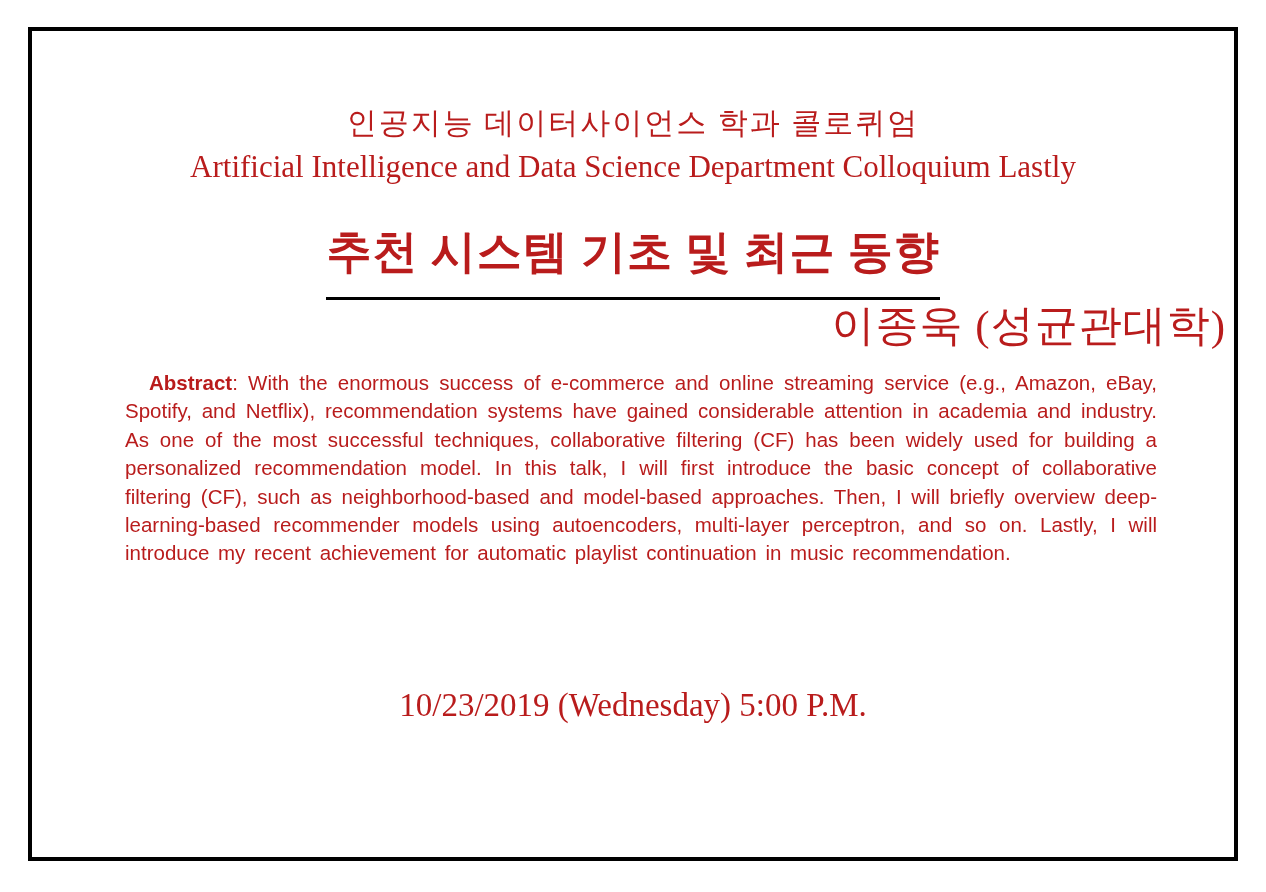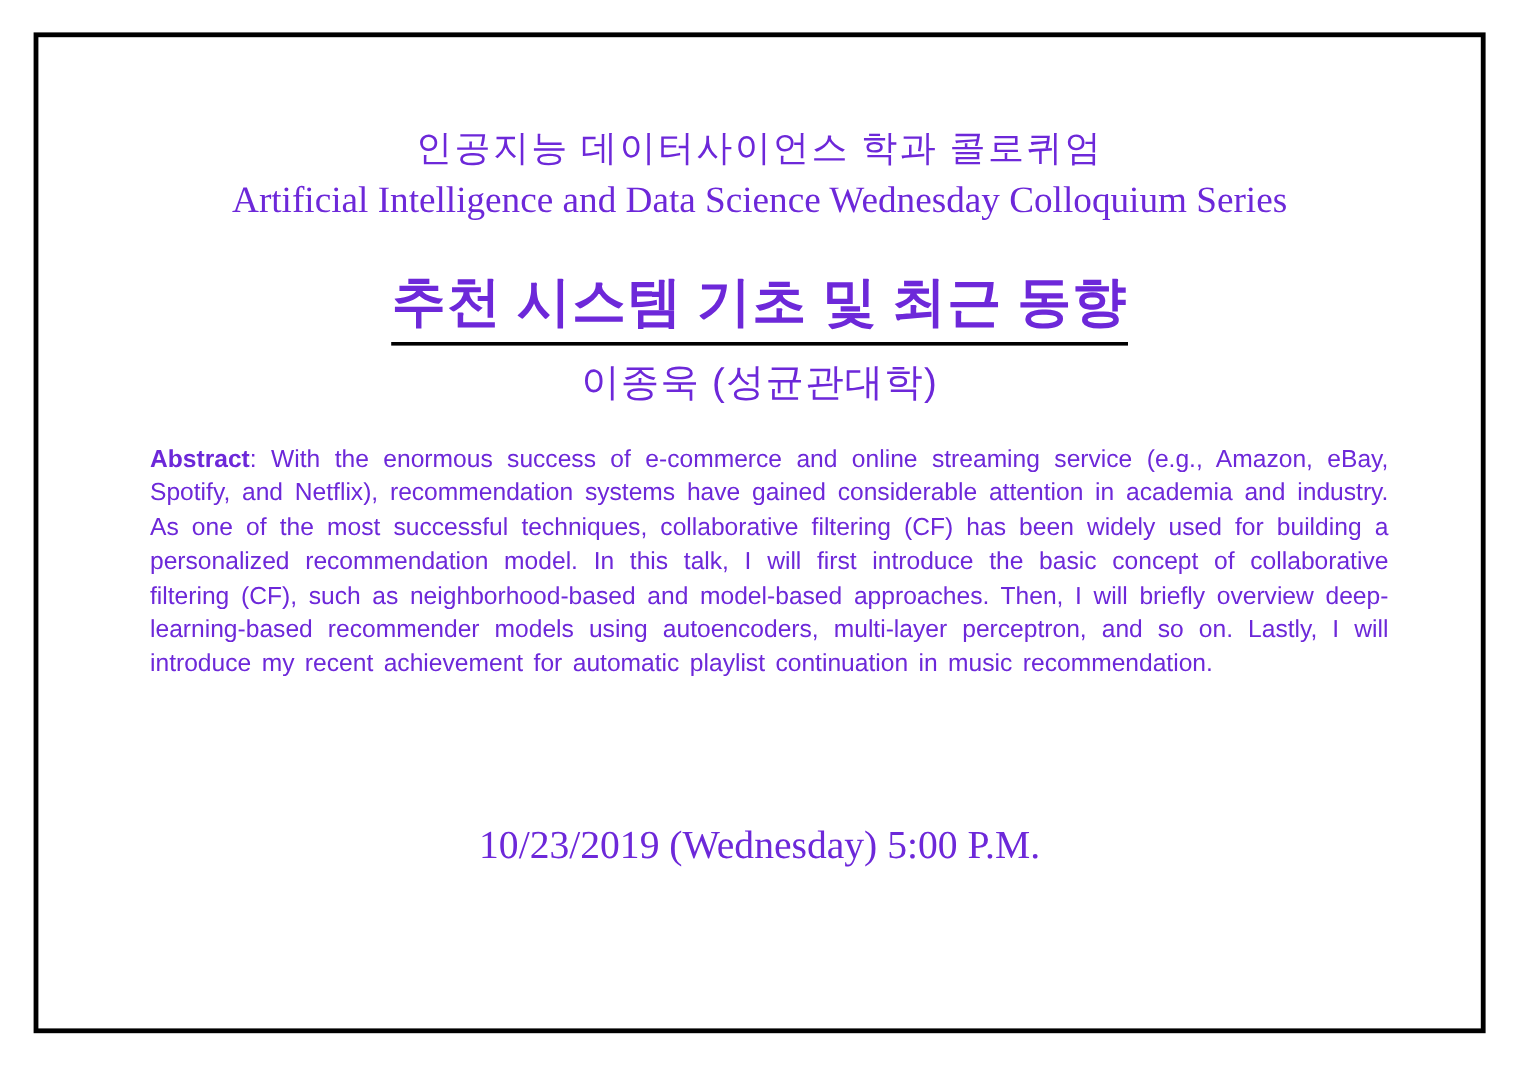--- a/index.html
+++ b/index.html
@@ -5,21 +5,21 @@
   html, body {
     margin: 0;
     padding: 0;
     background: #ffffff;
   }
   .page {
     position: relative;
     width: 1266px;
     height: 892px;
     background: #ffffff;
-    color: #6d28d9;
+    color: #b91c1c;
     overflow: hidden;
   }
   .frame {
     position: absolute;
     left: 28px;
     top: 27px;
     width: 1202px;
     height: 826px;
     border: 4px solid #000000;
   }
@@ -43,42 +43,44 @@
   .talk-title {
     top: 222px;
     font-family: "Liberation Serif", "DejaVu Serif", serif;
     font-size: 45px;
     font-weight: bold;
     letter-spacing: 1px;
   }
   .talk-title .underline {
     display: inline-block;
     border-bottom: 3px solid #000000;
-    padding-bottom: 3px;
+    padding-bottom: 15px;
   }
   .speaker {
     top: 297px;
-    font-family: Liberation Sans, sans-serif;
-    font-size: 32px;
+    font-family: Liberation Serif, serif;
+    font-size: 43px;
     letter-spacing: 1px;
+    text-align: right;
   }
   .abstract {
     position: absolute;
     left: 125px;
     top: 369px;
     width: 1032px;
     margin: 0;
     font-family: "Liberation Sans", "DejaVu Sans", sans-serif;
     font-size: 20.5px;
     line-height: 28.4px;
     text-align: justify;
     word-spacing: 3px;
   }
   .abstract b {
     font-weight: bold;
+    margin-left: 24px;
   }
   .datetime {
     top: 687px;
     font-family: "Liberation Serif", "DejaVu Serif", serif;
     font-size: 33px;
     text-align: center;
   }
   .location {
     top: 730px;
     font-family: "Liberation Serif", "DejaVu Serif", serif;
@@ -86,21 +88,21 @@
   }
 </style>
 </head>
 <body>
 
 <div class="page">
   <div class="frame"></div>
 
   <div class="centered series-ko">인공지능 데이터사이언스 학과 콜로퀴엄</div>
 
-  <div class="centered series-en">Artificial Intelligence and Data Science Wednesday Colloquium Series</div>
+  <div class="centered series-en">Artificial Intelligence and Data Science Department Colloquium Lastly</div>
 
   <div class="centered talk-title">
     <span class="underline">추천 시스템 기초 및 최근 동향</span>
   </div>
 
   <div class="centered speaker">이종욱 (성균관대학)</div>
 
   <p class="abstract"><b>Abstract</b><span>: With the enormous success of e-commerce and online streaming service (e.g., Amazon, eBay, Spotify, and Netflix), recommendation systems have gained considerable attention in academia and industry. As one of the most successful techniques, collaborative filtering (CF) has been widely used for building a personalized recommendation model. In this talk, I will first introduce the basic concept of collaborative filtering (CF), such as neighborhood-based and model-based approaches. Then, I will briefly overview deep-learning-based recommender models using autoencoders, multi-layer perceptron, and so on. Lastly, I will introduce my recent achievement for automatic playlist continuation in music recommendation.</span></p>
 
   <div class="centered datetime">10/23/2019 (Wednesday) 5:00 P.M.</div>

